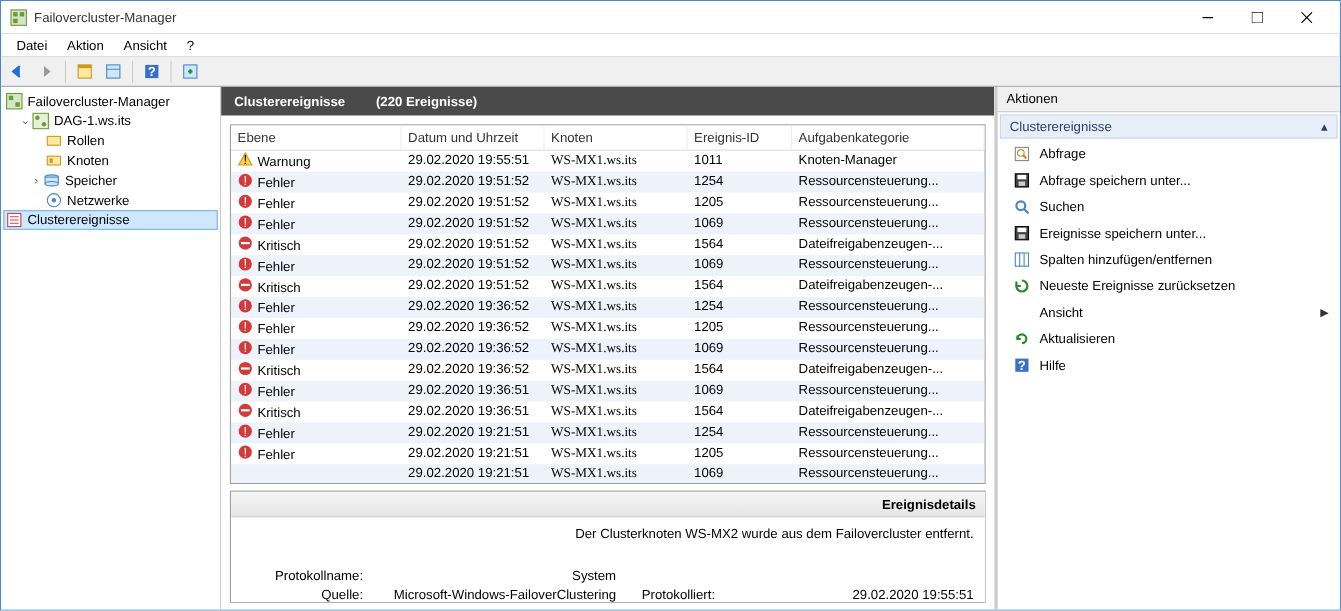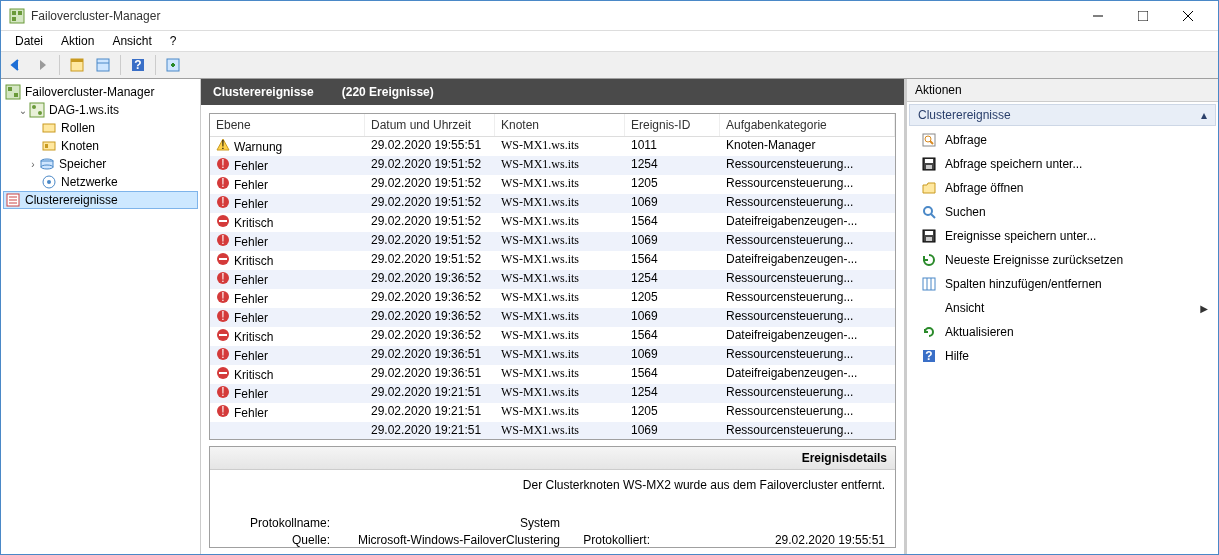--- a/index.html
+++ b/index.html
@@ -465,55 +465,49 @@
     <div class="aitem">
       <span class="aicon"><svg width="16" height="16">
             <rect x="2" y="2" width="12" height="12" fill="#444" stroke="#000"></rect>
             <rect x="4" y="3" width="8" height="4" fill="#fff"></rect>
             <rect x="5" y="9" width="6" height="4" fill="#ccc"></rect>
           </svg></span>
       <span>Abfrage speichern unter...</span>
     </div>
     <div class="aitem">
       <span class="aicon"><svg width="16" height="16">
-            <path d="M2 5 L6 5 L7 3 L14 3 L14 13 L2 13 Z" fill="#ffe8a0" stroke="#c99a20"></path>
-          </svg></span>
-      <span>Abfrage öffnen</span>
-    </div>
-    <div class="aitem">
-      <span class="aicon"><svg width="16" height="16">
             <circle cx="7" cy="7" r="4" fill="none" stroke="#4a88c7" stroke-width="2"></circle>
             <line x1="10" y1="10" x2="14" y2="14" stroke="#4a88c7" stroke-width="2"></line>
           </svg></span>
       <span>Suchen</span>
     </div>
     <div class="aitem">
       <span class="aicon"><svg width="16" height="16">
             <rect x="2" y="2" width="12" height="12" fill="#444" stroke="#000"></rect>
             <rect x="4" y="3" width="8" height="4" fill="#fff"></rect>
             <rect x="5" y="9" width="6" height="4" fill="#ccc"></rect>
           </svg></span>
       <span>Ereignisse speichern unter...</span>
     </div>
     <div class="aitem">
       <span class="aicon"><svg width="16" height="16">
-            <path d="M8 3 A5 5 0 1 1 3 8" fill="none" stroke="#2a8a2a" stroke-width="2"></path>
-            <path d="M3 4 L3 8 L7 8" fill="none" stroke="#2a8a2a" stroke-width="2"></path>
-          </svg></span>
-      <span>Neueste Ereignisse zurücksetzen</span>
-    </div>
-    <div class="aitem">
-      <span class="aicon"><svg width="16" height="16">
             <rect x="2" y="2" width="12" height="12" fill="#fff" stroke="#4a88c7"></rect>
             <line x1="6" y1="2" x2="6" y2="14" stroke="#4a88c7"></line>
             <line x1="10" y1="2" x2="10" y2="14" stroke="#4a88c7"></line>
           </svg></span>
       <span>Spalten hinzufügen/entfernen</span>
     </div>
     <div class="aitem">
+      <span class="aicon"><svg width="16" height="16">
+            <path d="M8 3 A5 5 0 1 1 3 8" fill="none" stroke="#2a8a2a" stroke-width="2"></path>
+            <path d="M3 4 L3 8 L7 8" fill="none" stroke="#2a8a2a" stroke-width="2"></path>
+          </svg></span>
+      <span>Neueste Ereignisse zurücksetzen</span>
+    </div>
+    <div class="aitem">
       <span class="aicon"></span>
       <span>Ansicht</span>
       <span class="arrow">▶</span>
     </div>
     <div class="aitem">
       <span class="aicon"><svg width="16" height="16">
             <path d="M4 8 A4 4 0 1 1 8 12" fill="none" stroke="#2a8a2a" stroke-width="2"></path>
             <path d="M4 5 L4 8 L7 8" fill="none" stroke="#2a8a2a" stroke-width="2"></path>
           </svg></span>
       <span>Aktualisieren</span>

